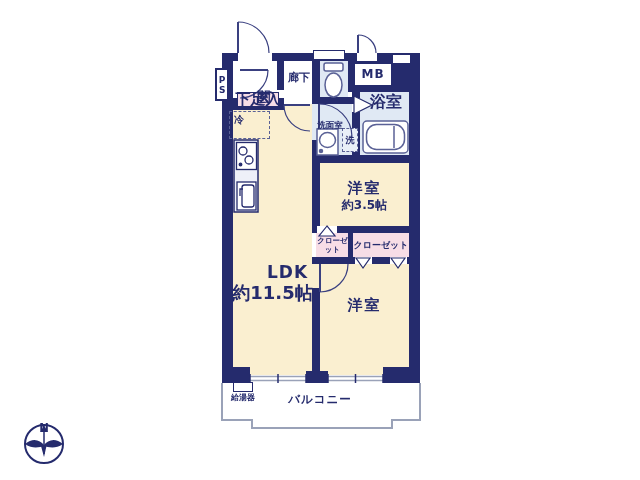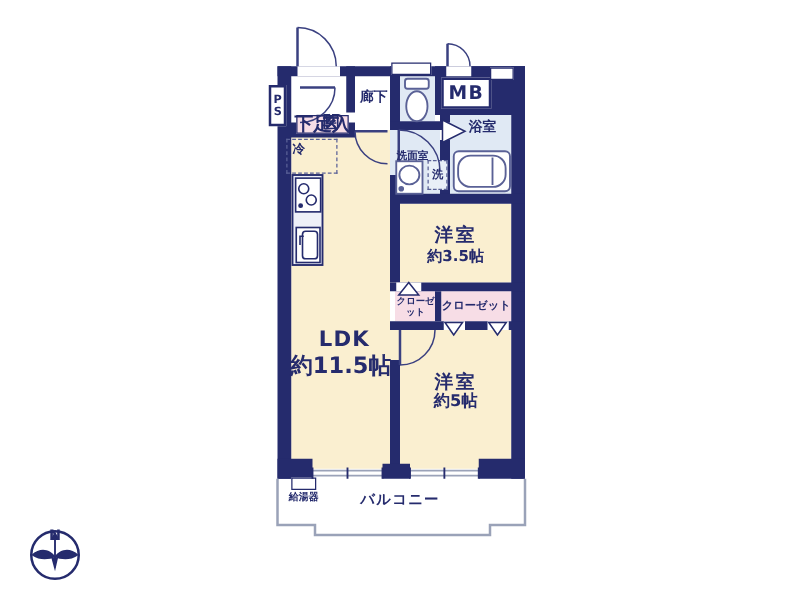--- a/index.html
+++ b/index.html
@@ -150,30 +150,29 @@
       <polygon points="44,425 40.5,432 47.5,432" fill="#252b6d"></polygon>
       <path d="M25,444 C33,437 40,440 44,445 C48,440 55,437 63,444 C55,449.5 48,447 44,446 C40,447 33,449.5 25,444 Z" fill="#252b6d"></path>
       <polygon points="41,446 44,457 46.5,446" fill="#252b6d"></polygon>
     </g>
   </svg>
 
   <div class="lbl vert" style="left:216px;top:71px;width:12px;height:28px;font-size:9px;letter-spacing:0;">PS</div>
   <div class="lbl vert" style="left:255px;top:61px;width:16px;height:38px;font-size:13px;">玄関</div>
   <div class="lbl" style="left:284px;top:71px;width:30px;height:14px;font-size:11px;">廊下</div>
   <div class="lbl" style="left:237px;top:93px;width:42px;height:13px;font-size:15px;">下足入</div>
-  <div class="lbl" style="left:353px;top:64px;width:40px;height:21px;font-size:15px;letter-spacing:1px;">MB</div>
-  <div class="lbl" style="left:364px;top:95px;width:44px;height:14px;font-size:11px;">浴室</div>
+  <div class="lbl" style="left:353px;top:64px;width:40px;height:21px;font-size:12px;letter-spacing:1px;">MB</div>
+  <div class="lbl" style="left:364px;top:95px;width:44px;height:14px;font-size:16px;">浴室</div>
   <div class="lbl" style="left:313px;top:120px;width:34px;height:11px;font-size:8.5px;">洗面室</div>
   <div class="lbl" style="left:342px;top:131px;width:16px;height:18px;font-size:9px;">洗</div>
   <div class="lbl" style="left:232px;top:113px;width:14px;height:13px;font-size:10px;">冷</div>
   <div class="lbl" style="left:320px;top:180px;width:89px;height:18px;font-size:15px;letter-spacing:2px;">洋室</div>
   <div class="lbl" style="left:320px;top:198px;width:89px;height:15px;font-size:12px;">約3.5帖</div>
   <div class="lbl" style="left:317px;top:234px;width:31px;height:22px;font-size:7.5px;white-space:normal;line-height:1.2;">クローゼット</div>
   <div class="lbl" style="left:353px;top:234px;width:56px;height:22px;font-size:9px;">クローゼット</div>
-  <div class="lbl" style="left:236px;top:263px;width:79px;height:20px;font-size:17px;letter-spacing:1px;">LDK</div>
+  <div class="lbl" style="left:248px;top:263px;width:79px;height:20px;font-size:17px;letter-spacing:1px;">LDK</div>
   <div class="lbl" style="left:233px;top:285px;width:79px;height:16px;font-size:18px;">約11.5帖</div>
   <div class="lbl" style="left:320px;top:297px;width:89px;height:18px;font-size:15px;letter-spacing:2px;">洋室</div>
-  <div class="lbl" style="left:320px;top:315px;width:89px;height:15px;font-size:13px;">約5帖</div>
   <div class="lbl" style="left:221px;top:393px;width:44px;height:10px;font-size:8px;">給湯器</div>
   <div class="lbl" style="left:270px;top:392px;width:100px;height:15px;font-size:11.5px;letter-spacing:1px;">バルコニー</div>
   <div class="lbl" style="left:37px;top:422px;width:14px;height:13px;font-size:11.5px;">N</div>
 
 </div>
 
 </body></html>

